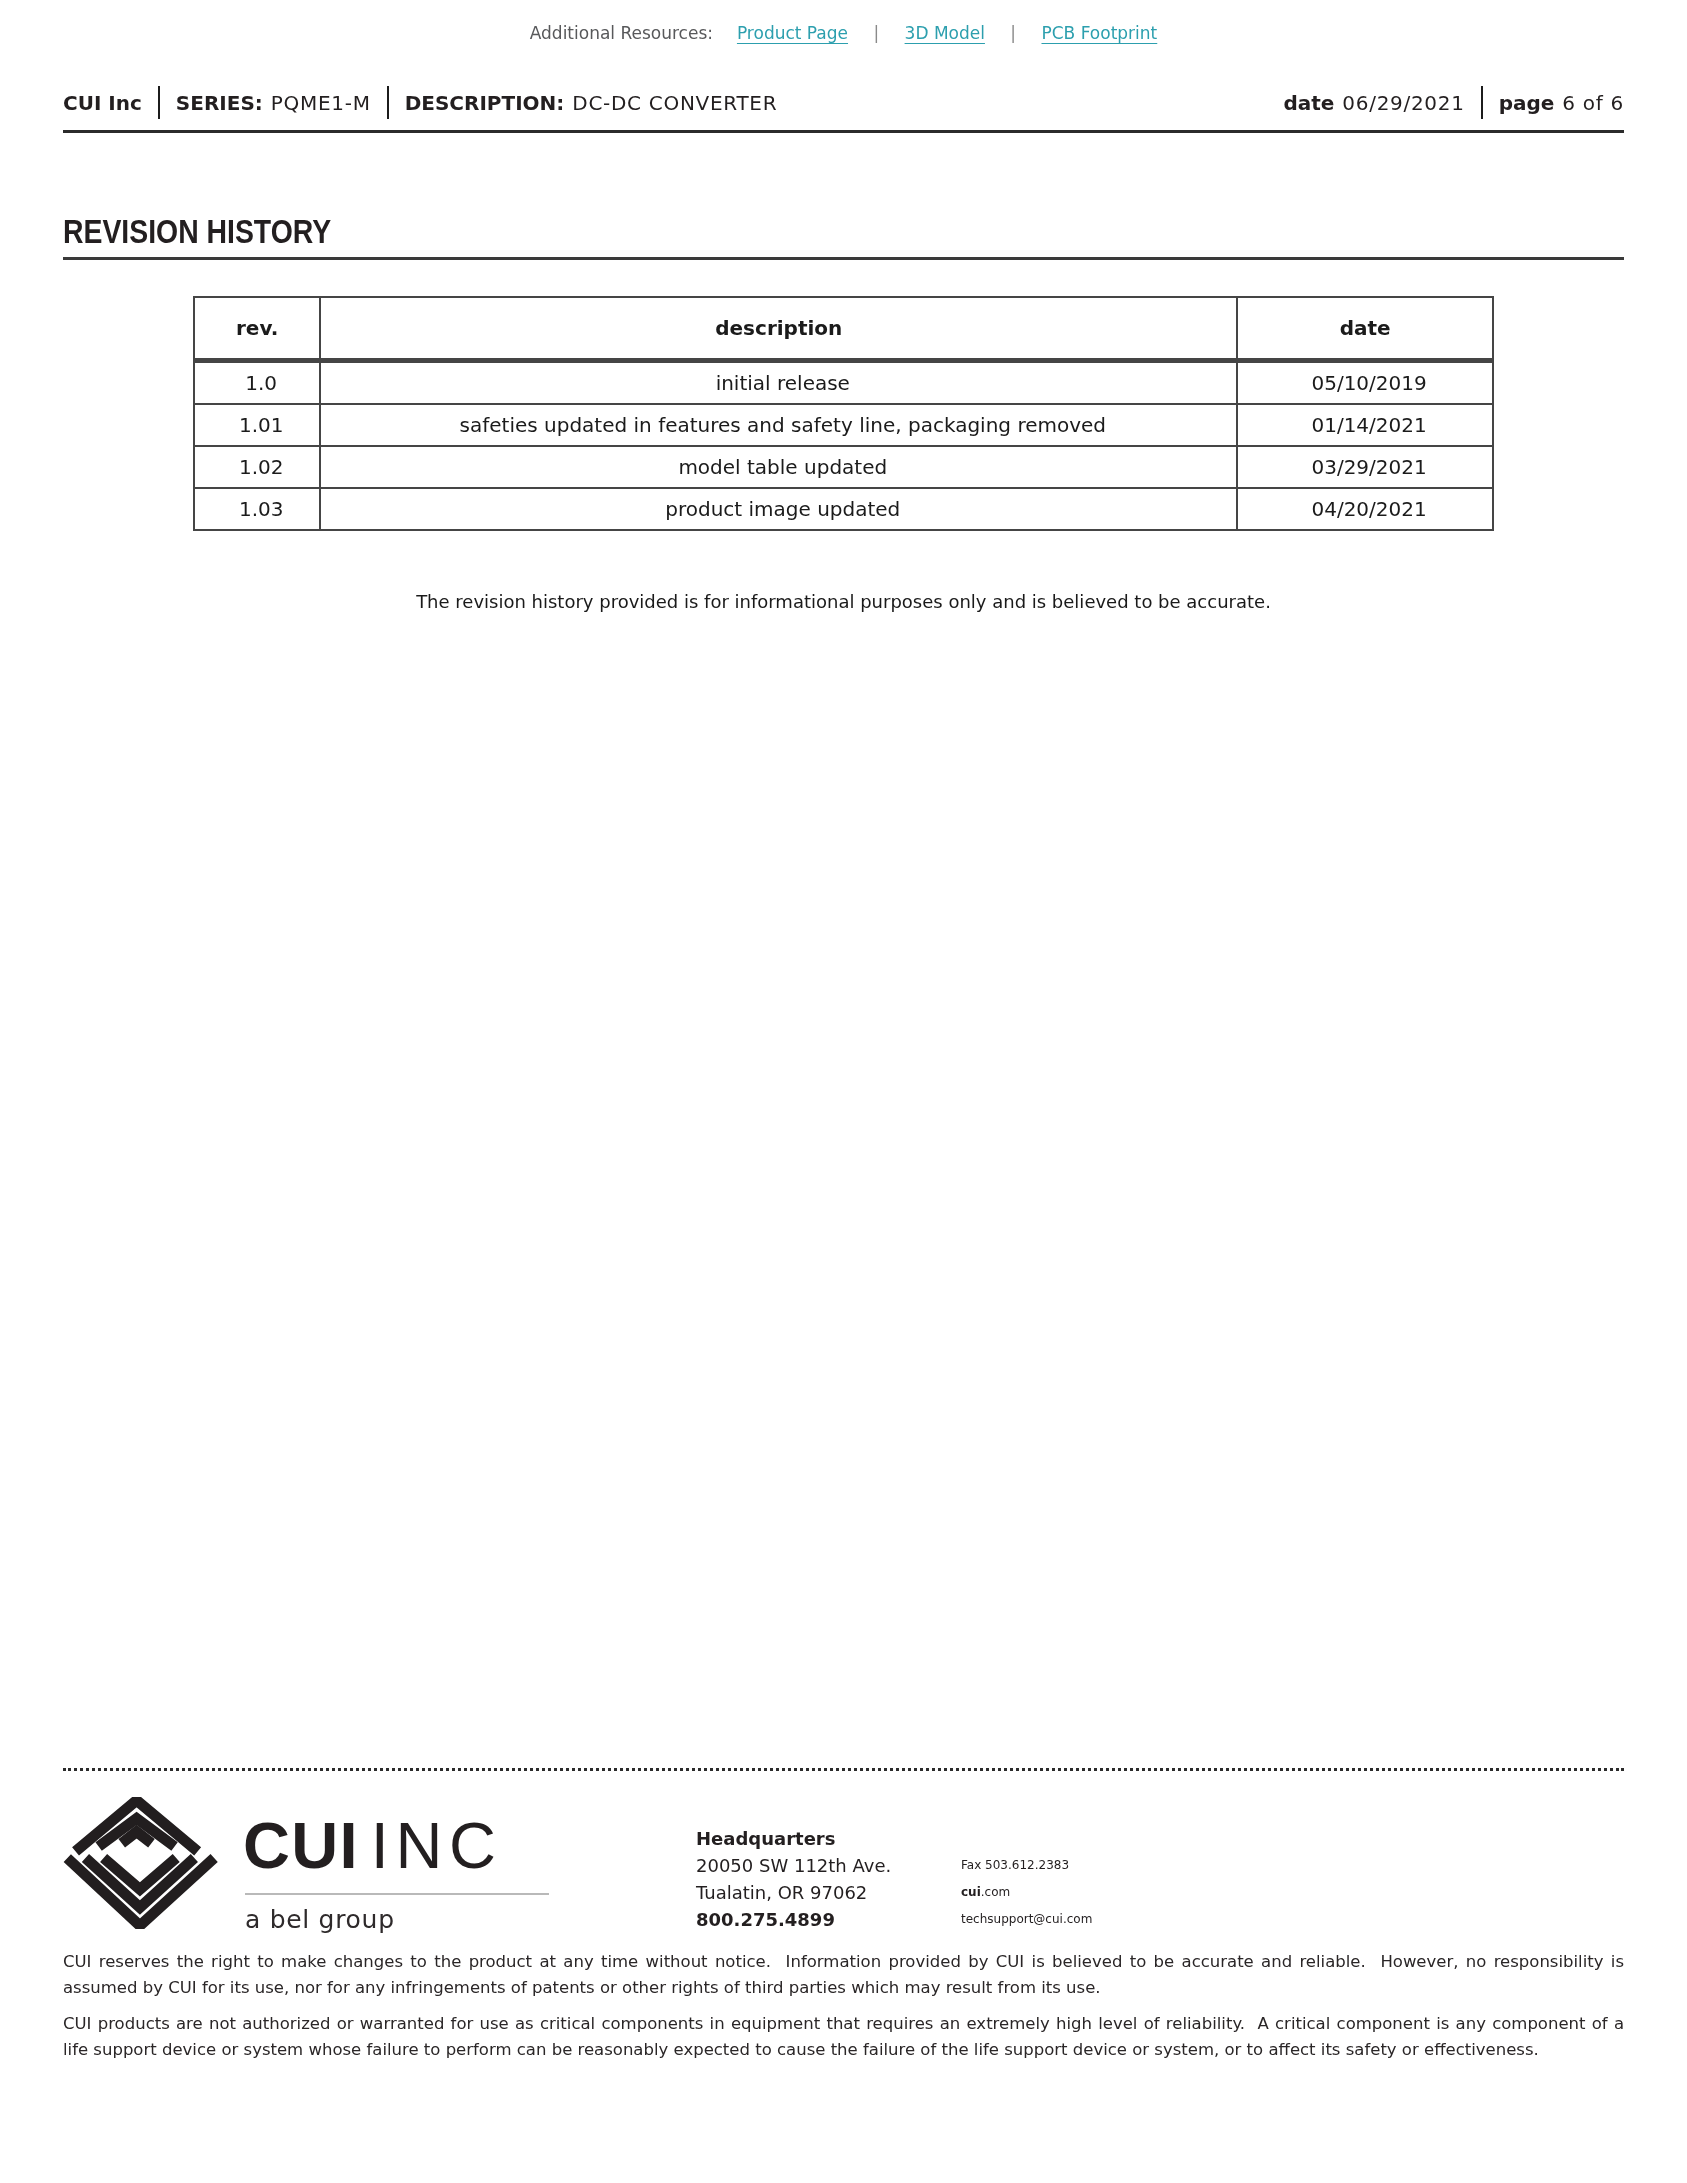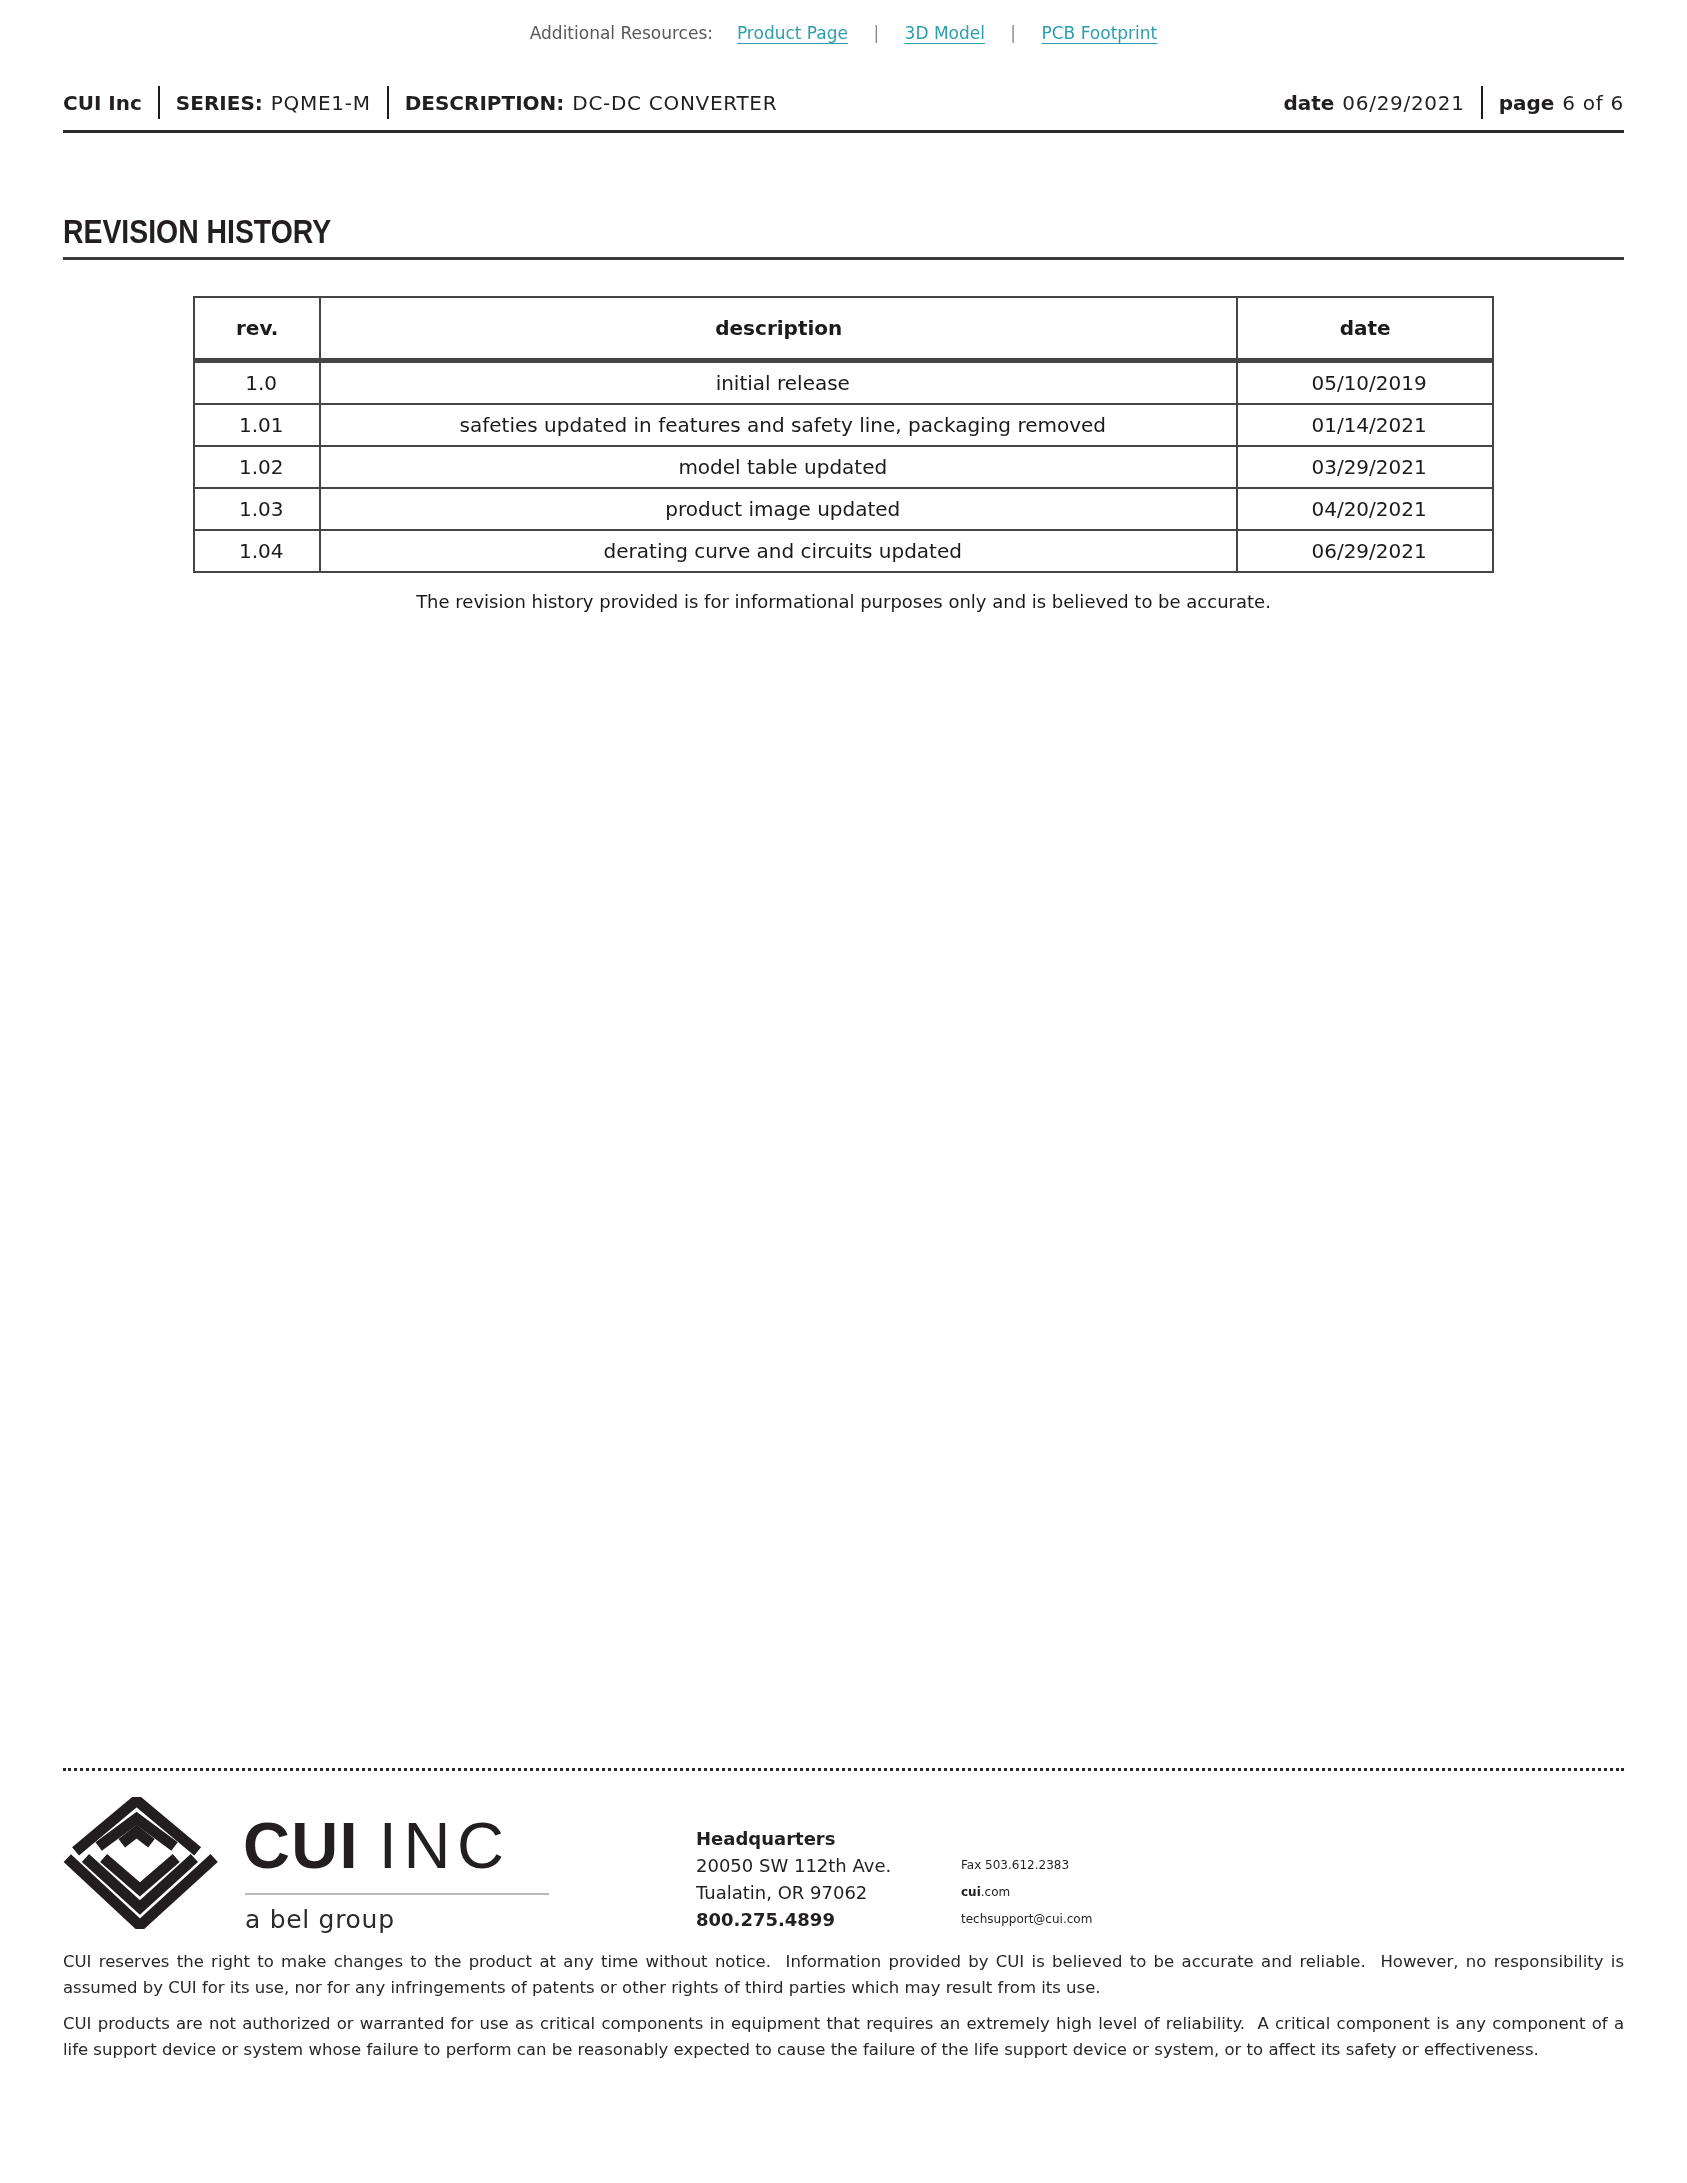--- a/index.html
+++ b/index.html
@@ -34,21 +34,21 @@
   .col-desc{width:914px;}
   .col-date{width:255px;}
 
   .note{position:absolute;top:591px;left:193px;width:1301px;text-align:center;font-size:18px;color:#1a1a1a;}
 
   
   .dotted-rule{position:absolute;top:1768px;left:63px;right:63px;border-top:3.3px dotted #2b2b2b;}
   .logo-icon{position:absolute;top:1797px;left:63px;}
   .wordmark{position:absolute;top:1810px;left:243px;font-family:"Liberation Sans",sans-serif;font-size:65px;line-height:1.1;color:#231f20;white-space:nowrap;}
   .wordmark .wm-bold{font-weight:bold;letter-spacing:1.3px;}
-  .wordmark .wm-light{font-weight:normal;letter-spacing:6.6px;margin-left:20px;}
+  .wordmark .wm-light{font-weight:normal;letter-spacing:6.6px;margin-left:12px;}
   .wm-rule{position:absolute;top:1893px;left:245px;width:304px;height:2px;background:#b9b9b9;}
   .tagline{position:absolute;top:1905px;left:245px;font-size:25px;color:#2e2a2b;letter-spacing:0.7px;}
 
   .hq{position:absolute;top:1825px;left:665px;font-size:18px;line-height:27px;color:#231f20;margin-left:31px;}
   .contact{position:absolute;top:1852px;left:961px;font-size:12px;line-height:27px;color:#231f20;}
 
   .legal{position:absolute;top:1949px;left:63px;width:1561px;font-size:16.5px;line-height:1.55;color:#2a2627;}
   .legal p{margin:0 0 11.2px 0;text-align:justify;white-space:pre-wrap;}
 </style>
 </head>
@@ -115,25 +115,20 @@
       <tr>
         <td>1.02</td>
         <td>model table updated</td>
         <td>03/29/2021</td>
       </tr>
       <tr>
         <td>1.03</td>
         <td>product image updated</td>
         <td>04/20/2021</td>
       </tr>
-      <tr>
-        <td>1.04</td>
-        <td>derating curve and circuits updated</td>
-        <td>06/29/2021</td>
-      </tr>
     </tbody>
   </table>
 
   <div class="note">The revision history provided is for informational purposes only and is believed to be accurate.</div>
 
   <div class="dotted-rule"></div>
 
   <svg class="logo-icon" width="167" height="132" viewBox="0 0 100 80" fill="none" stroke="#221e1f" stroke-width="6.5" stroke-linejoin="miter">
     <path d="M7 33 L44 2 L81 33"></path>
     <path d="M21 30 L44 13 L67 30"></path>

